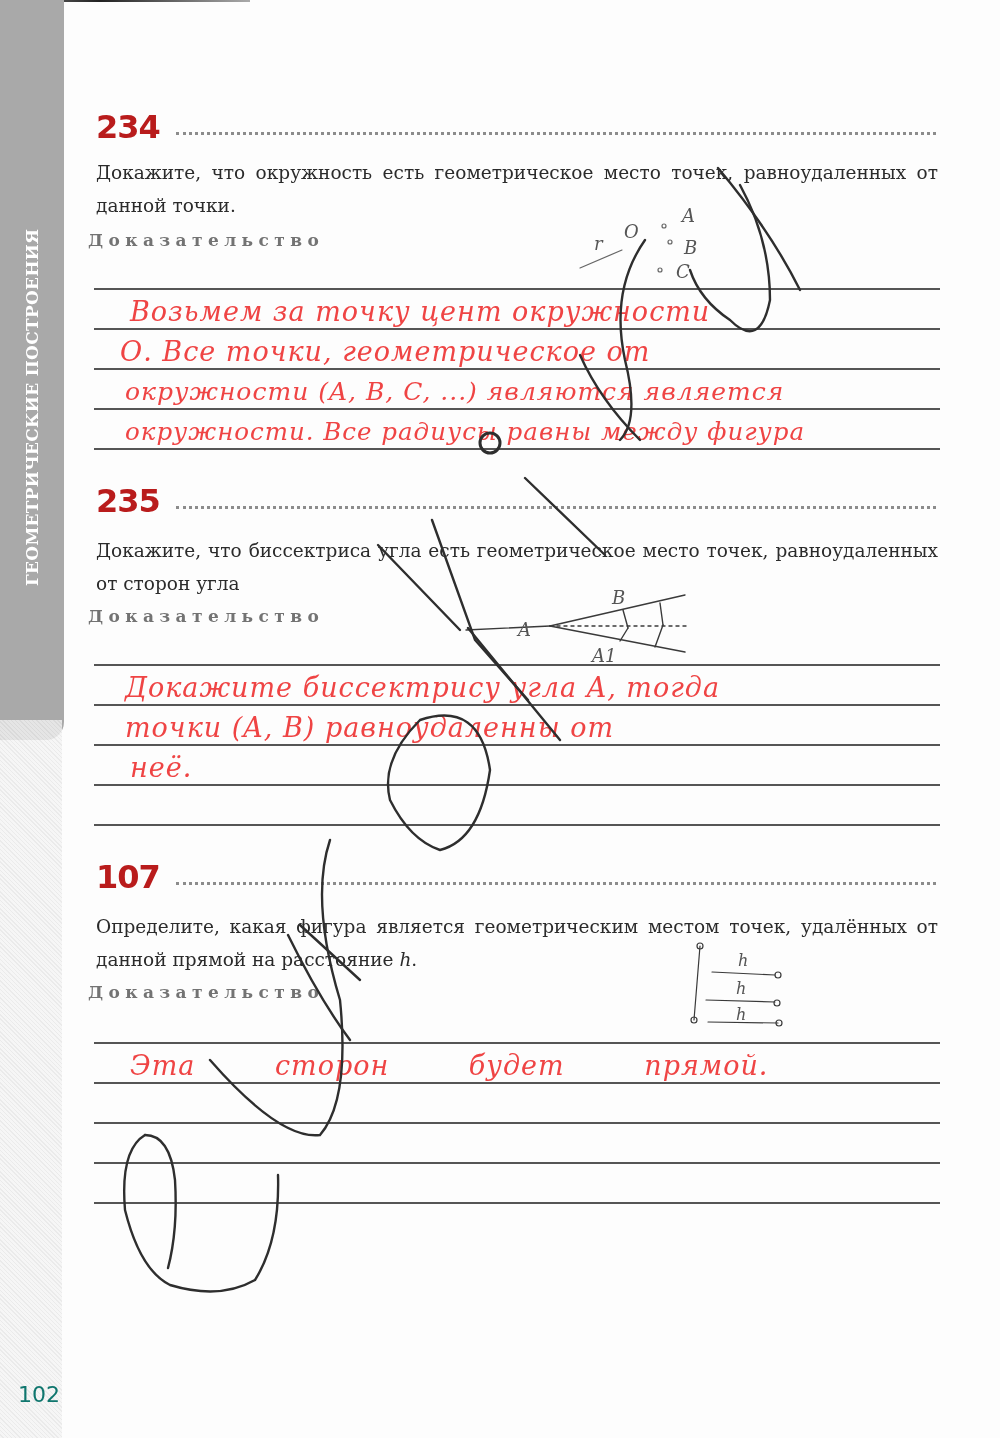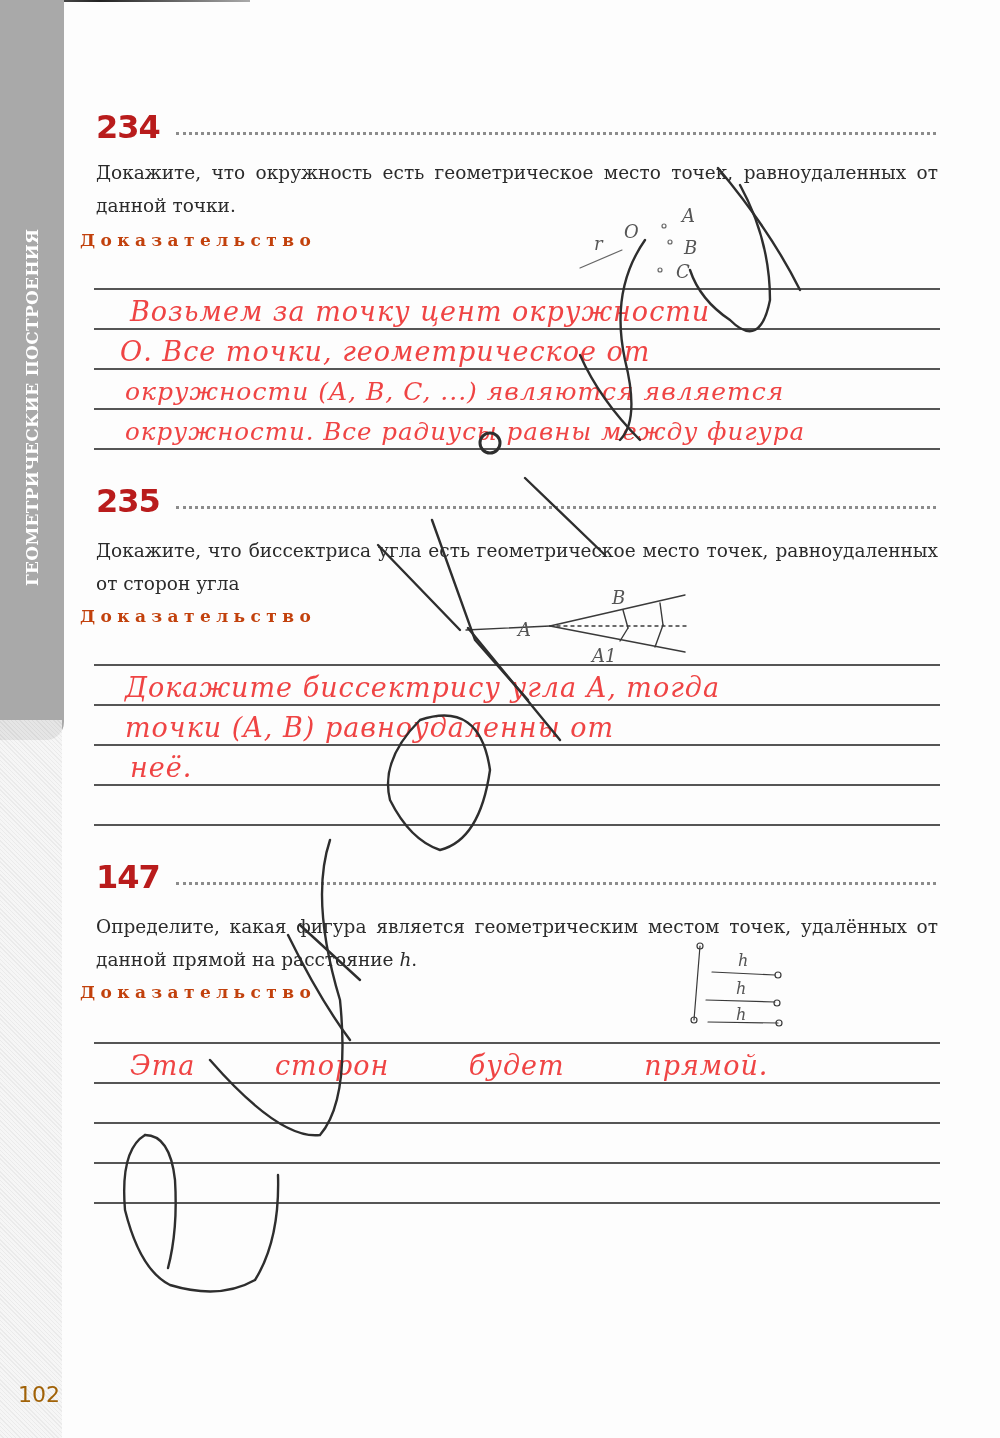--- a/index.html
+++ b/index.html
@@ -18,37 +18,37 @@
     opacity:.8;
   }
   .side-title {
     position:absolute; left:12px; top:586px; width:360px; height:40px;
     transform-origin:0 0; transform:rotate(-90deg);
     color:#fff; font-family:"DejaVu Serif", serif; font-weight:bold; font-size:17px;
     letter-spacing:0.3px; line-height:40px; white-space:nowrap;
   }
   .page-num {
     position:absolute; left:18px; top:1382px; font-family:"DejaVu Sans", sans-serif;
-    font-size:22px; color:#a16207;
+    font-size:22px; color:#0f766e;
   }
   .task-num {
     position:absolute; left:96px; font-family:"DejaVu Sans", sans-serif; font-weight:bold;
     font-size:32px; color:#b91c1c; letter-spacing:-1px;
   }
   .dots {
     position:absolute; left:176px; width:760px; height:0;
     border-top:3px dotted #8c8c8c;
   }
   .q {
     position:absolute; left:96px; width:842px; font-size:18.5px; line-height:33px;
     text-align:justify; text-align-last:left; color:#2b2b2b;
   }
   .q i { font-style:italic; }
   .proof {
-    position:absolute; left:80px; font-weight:bold; font-size:17px; letter-spacing:5.4px; color:#c2410c;
+    position:absolute; left:88px; font-weight:bold; font-size:17px; letter-spacing:5.4px; color:#737373;
   }
   .rule { position:absolute; left:94px; width:846px; height:1.5px; background:#555; }
   .hw {
     position:absolute; font-family:"DejaVu Serif", serif; font-style:italic;
     font-size:27px; color:#ef4444; white-space:nowrap; letter-spacing:1px;
   }
   svg.over { position:absolute; left:0; top:0; pointer-events:none; }
 </style>
 </head>
 <body>
@@ -82,21 +82,21 @@
 <div class="rule" style="top:664px"></div>
 <div class="rule" style="top:704px"></div>
 <div class="rule" style="top:744px"></div>
 <div class="rule" style="top:784px"></div>
 <div class="rule" style="top:824px"></div>
 
 <div class="hw" style="left:125px;top:672px">Докажите биссектрису угла A, тогда</div>
 <div class="hw" style="left:125px;top:712px">точки (A, B) равноудаленны от</div>
 <div class="hw" style="left:130px;top:752px">неё.</div>
 
-<div class="task-num" style="top:858px">147</div>
+<div class="task-num" style="top:858px">107</div>
 <div class="dots" style="top:882px"></div>
 <div class="q" style="top:910px"><span>Определите, какая фигура является геометрическим местом точек, удалённых от данной прямой на расстояние </span><i>h</i><span>.</span></div>
 <div class="proof" style="top:982px">Доказательство</div>
 
 <div class="rule" style="top:1042px"></div>
 <div class="rule" style="top:1082px"></div>
 <div class="rule" style="top:1122px"></div>
 <div class="rule" style="top:1162px"></div>
 <div class="rule" style="top:1202px"></div>
 

